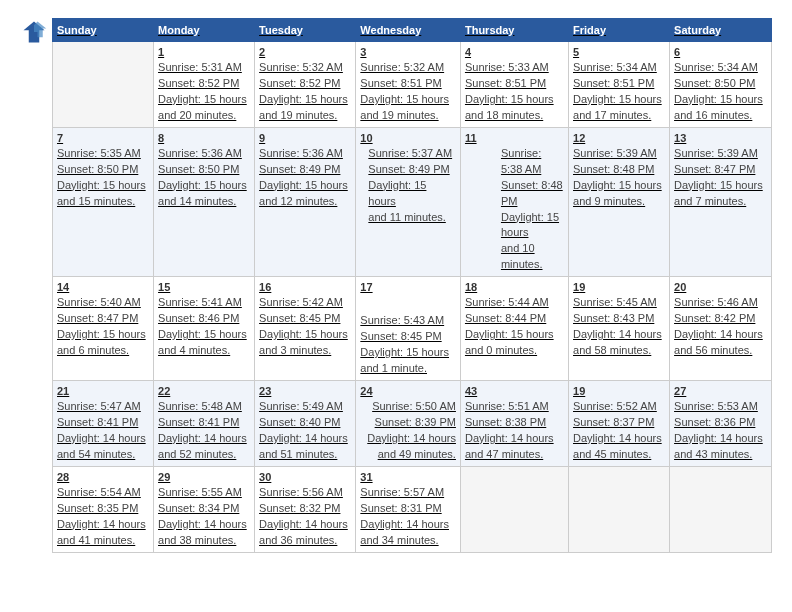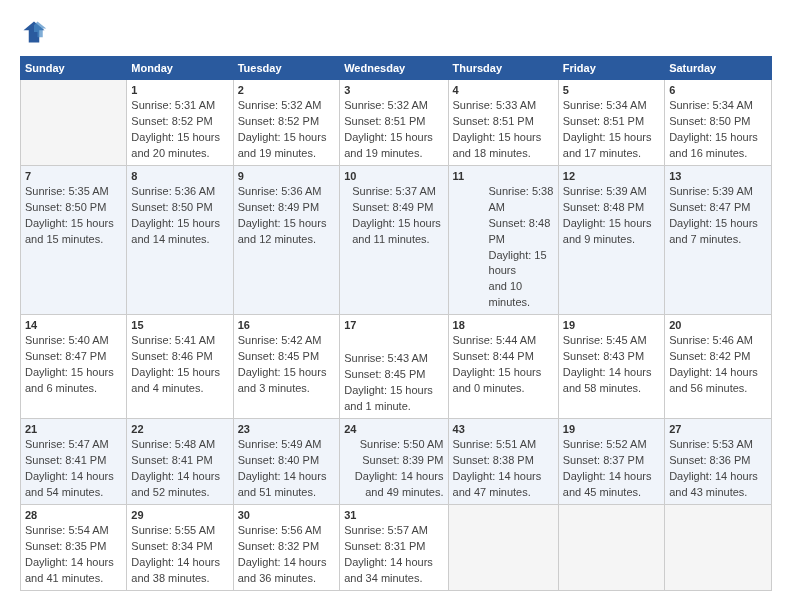--- a/index.html
+++ b/index.html
@@ -8,21 +8,22 @@
       background: #fff;
       width: 792px;
       height: 612px;
       overflow: hidden;
     }
     .page {
       width: 792px;
       height: 548px;
       padding: 18px 20px 12px 20px;
       display: flex;
-      flex-direction: column;
+      flex-direction: row;
+      text-decoration: underline;
     }
     .header {
       display: flex;
       justify-content: space-between;
       align-items: flex-start;
       margin-bottom: 10px;
     }
     .logo {
       display: flex;
       align-items: center;

